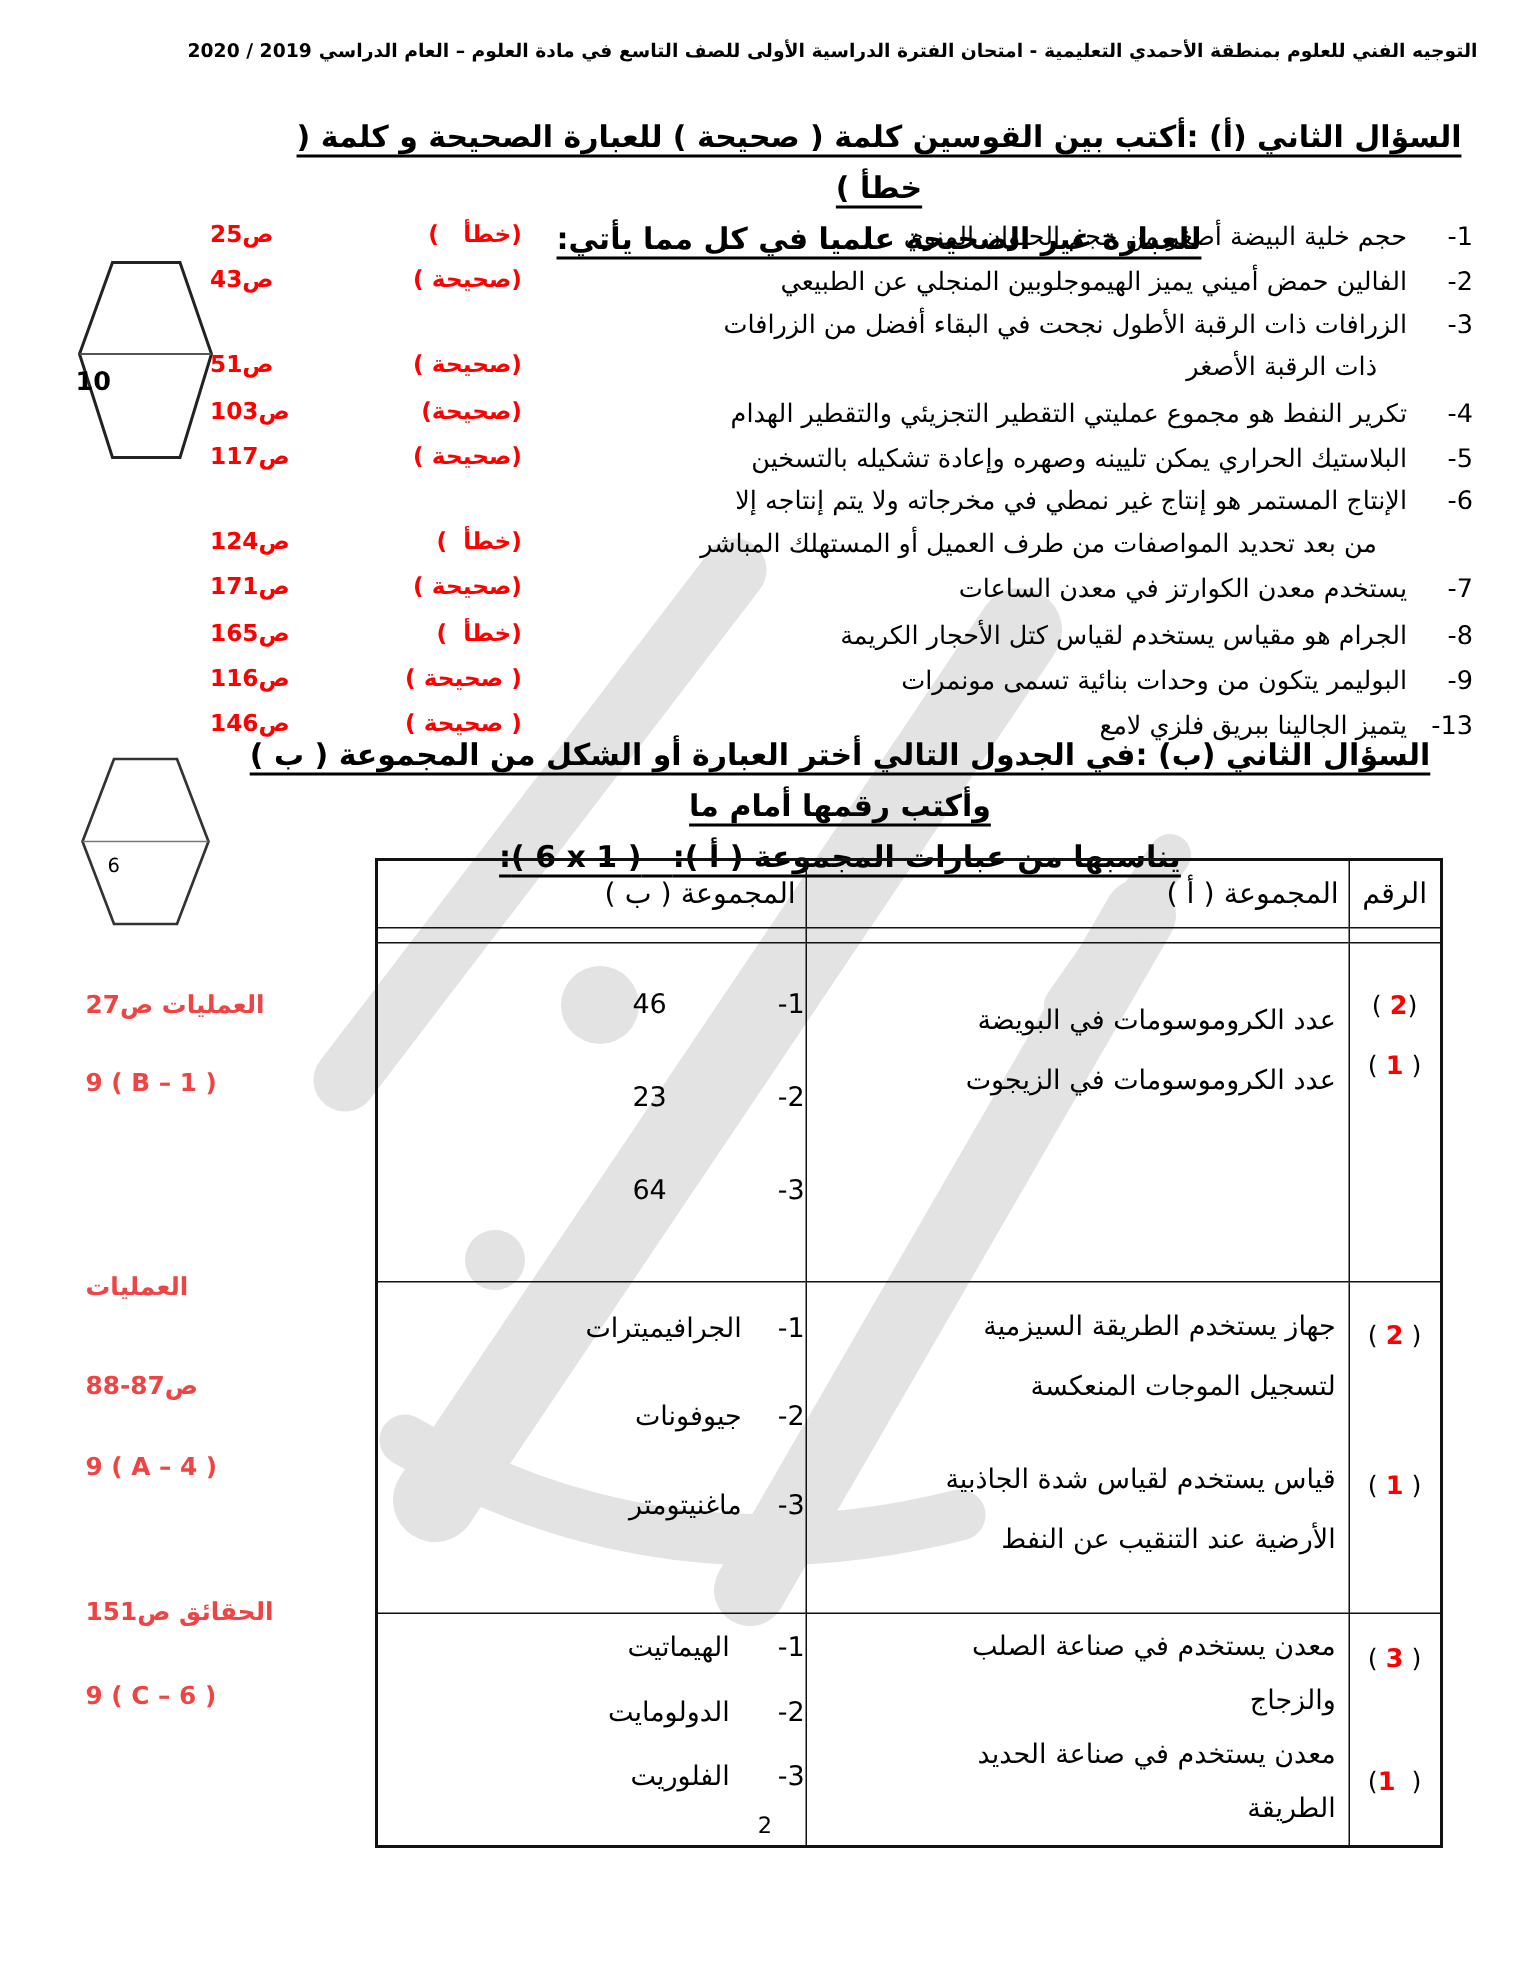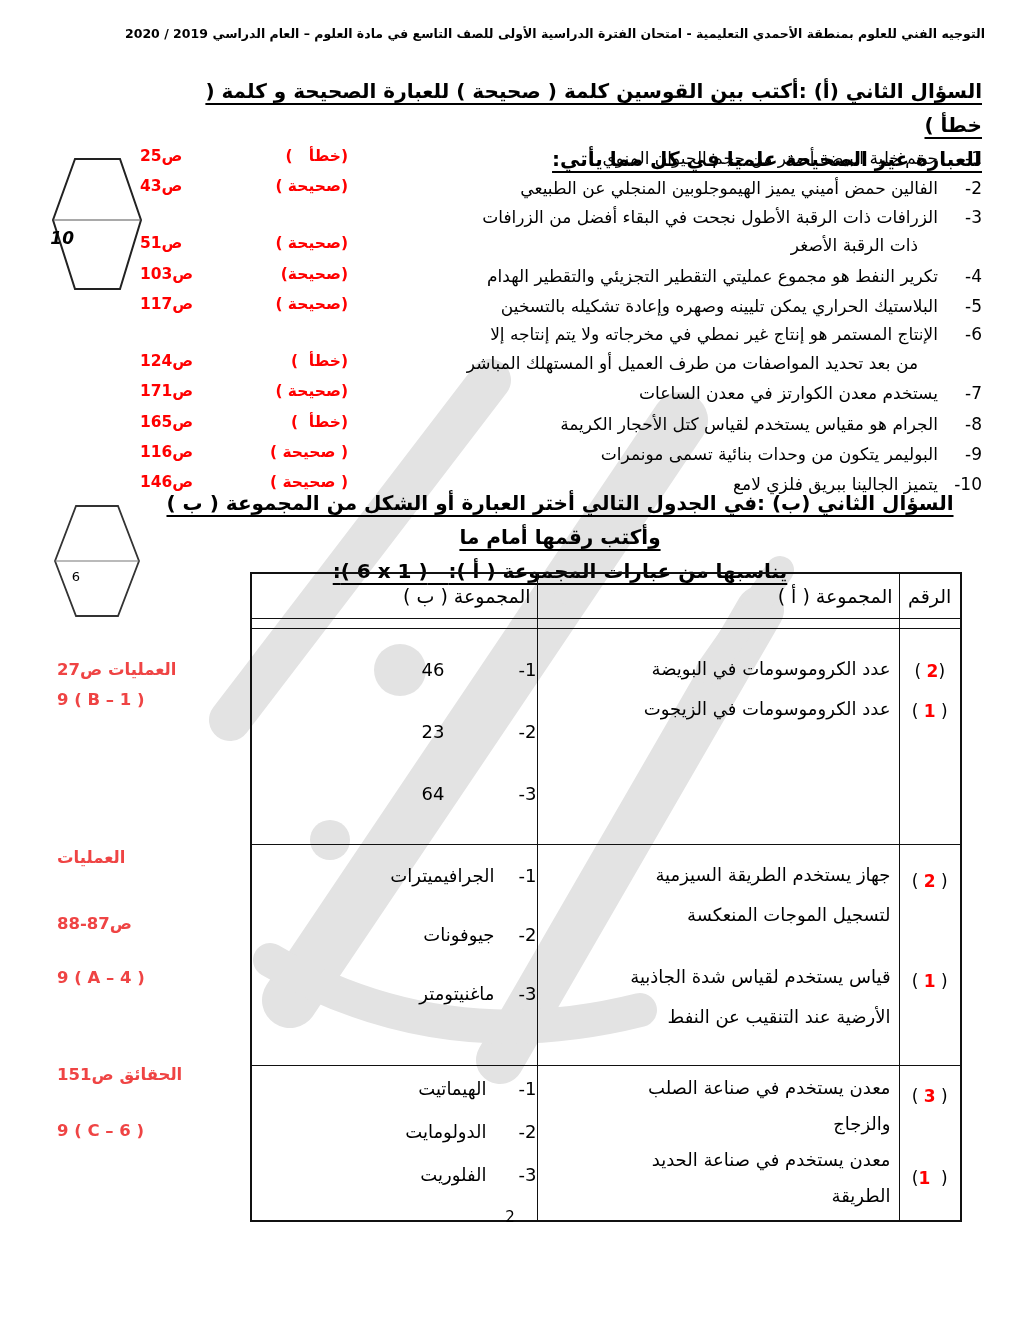--- a/index.html
+++ b/index.html
@@ -10,21 +10,21 @@
   }
   
   .watermark{position:absolute;left:60px;top:340px;pointer-events:none;}
   
   .header{
     position:absolute;top:26px;right:35px;left:125px;
     display:flex;justify-content:space-between;align-items:baseline;
     font-size:12.5px;font-weight:bold;white-space:nowrap;
   }
   
-  .title-a{position:absolute;top:74px;right:38px;left:190px;text-align:right;
+  .title-a{position:absolute;top:74px;right:38px;left:190px;text-align:center;
     font-size:20px;font-weight:bold;line-height:34px;}
   .title-b{position:absolute;top:486px;right:33px;left:133px;text-align:center;
     font-size:20px;font-weight:bold;line-height:34px;}
   .u{text-decoration:underline;text-decoration-thickness:2px;text-underline-offset:5px;}
   
   .statements{position:absolute;top:142px;right:38px;left:140px;font-size:17px;}
   .s-row{display:flex;align-items:flex-end;line-height:28.4px;}
   .s-text{flex:1;}
   .s-num{display:inline-block;width:44px;}
   .line2{padding-right:64px;}
@@ -46,40 +46,40 @@
   th.th-a,th.th-b{text-align:right;padding-right:6px;}
   tr.spacer td{height:9px;}
   tr.r1 td{height:193px;} tr.r2 td{height:208px;} tr.r3 td{height:150px;}
   .mark{text-align:center;font-size:17px;line-height:40px;}
   .mark span{white-space:pre;}
   .rednum{color:#ff0000;font-weight:bold;}
   .r1 .mark-1{margin-top:22px;}
   .r2 .mark-1{margin-top:16px;} .r2 .mark-2{margin-top:60px;}
   .r3 .mark-1{margin-top:10px;} .r3 .mark-2{margin-top:42px;}
   .ga-line{text-align:right;padding-right:8px;line-height:40px;}
-  .r1 .ga{padding-top:20px;margin-top:40px;} .r2 .ga{padding-top:10px;} .r3 .ga{padding-top:4px;}
+  .r1 .ga{padding-top:32px;margin-top:40px;} .r2 .ga{padding-top:10px;} .r3 .ga{padding-top:4px;}
   .r3 .ga-line{line-height:36px;}
   .ga-gap{height:22px;}
   .gb{padding-right:16px;}
   .gb .item{display:flex;line-height:38px;}
   .gnum{width:40px;}
   .r1 .gb{padding-top:22px;} .r1 .item{margin-bottom:24px;} .r1 .gval{margin-right:52px;}
   .r2 .gb{padding-top:12px;} .r2 .item{margin-bottom:21px;} .r2 .gval{margin-right:2px;}
   .r3 .gb{padding-top:4px;}  .r3 .item{margin-bottom:5px;}  .r3 .gval{margin-right:10px;}
   
   .shape{position:absolute;}
   .shape-oval{left:50px;top:64px;}
-  .shape-hex1{left:50px;top:156px;font-style:italic;}
+  .shape-hex1{left:50px;top:172px;}
   .shape-hex2{left:52px;top:503px;}
   
   .mnote{position:absolute;left:57px;width:190px;color:#ef4444;font-weight:bold;
     font-size:16.5px;text-align:left;line-height:30px;}
   .mnote div{text-align:left;}
   .mnote .ar{text-align:left;direction:rtl;}
-  .mnote-1{top:655px;} .mnote-1 .l2{}
+  .mnote-1{top:655px;} .mnote-1 .l2{margin-top:22px;}
   .mnote-2{top:843px;} .mnote-2 .l2{margin-top:36px;} .mnote-2 .l3{margin-top:24px;}
   .mnote-3{top:1060px;} .mnote-3 .l2{margin-top:26px;}
   .ltr{direction:ltr;unicode-bidi:isolate;}
   
   .page-num{position:absolute;top:1208px;left:0;right:0;text-align:center;font-size:15px;}
 </style>
 </head>
 <body>
 
 <div class="page">
@@ -212,21 +212,21 @@
 
     <div class="s-row">
       <div class="s-text"><span class="s-num">9-</span><span>البوليمر يتكون من وحدات بنائية تسمى مونمرات</span></div>
       <div class="s-answer">
         <span>( صحيحة )</span>
         <span>ص116</span>
       </div>
     </div>
 
     <div class="s-row">
-      <div class="s-text"><span class="s-num">10-</span><span>يتميز الجالينا ببريق فلزي لامع</span></div>
+      <div class="s-text"><span class="s-num">13-</span><span>يتميز الجالينا ببريق فلزي لامع</span></div>
       <div class="s-answer">
         <span>( صحيحة )</span>
         <span>ص146</span>
       </div>
     </div>
 
   </div>
 
   <div class="title-b">
     <div><span class="u">السؤال الثاني (ب) :في الجدول التالي أختر العبارة أو الشكل من المجموعة ( ب )  وأكتب رقمها أمام ما</span></div>

